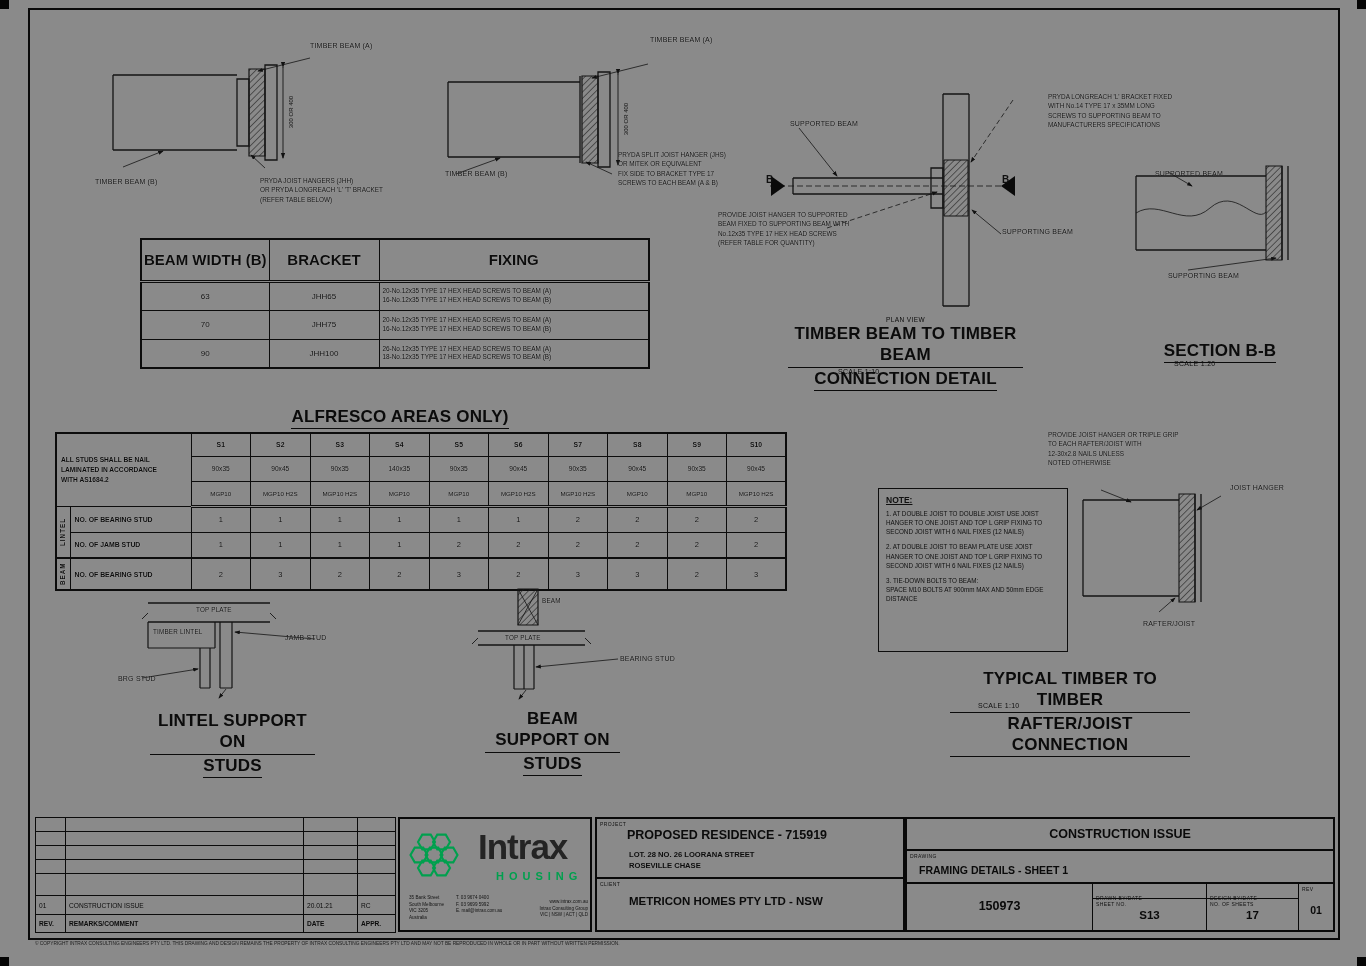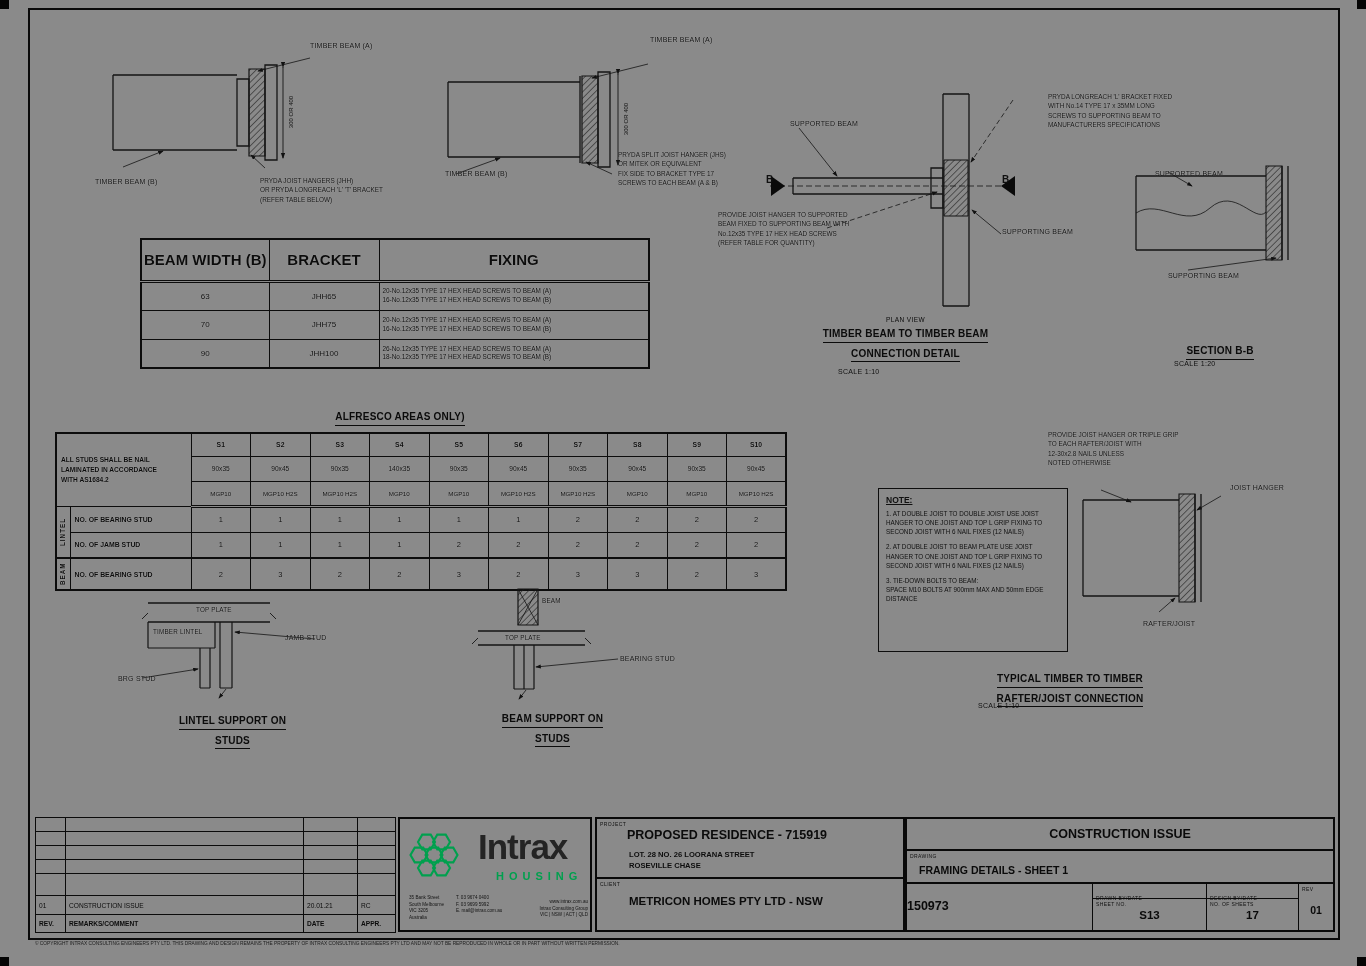--- a/index.html
+++ b/index.html
@@ -6,21 +6,21 @@
   .sheet{position:relative;width:1366px;height:966px;background:#8a8a8a;overflow:hidden;
          font-family:"Liberation Sans",sans-serif;color:#101010;}
   .abs{position:absolute;}
   .frame{position:absolute;left:28px;top:8px;width:1308px;height:928px;border:2.4px solid #0a0a0a;}
   .corner{position:absolute;width:9px;height:9px;background:#050505;}
   .lbl{position:absolute;font-size:7px;color:#0e0e0e;white-space:nowrap;letter-spacing:.2px;
        text-shadow:0 0 1px rgba(255,255,255,.4);}
   .note{position:absolute;font-size:6.4px;line-height:1.45;color:#0e0e0e;white-space:pre-line;
         text-shadow:0 0 1px rgba(255,255,255,.4);}
   .dtitle{position:absolute;text-align:center;color:#0b0b0b;}
-  .dtitle .t{display:inline-block;font-size:10px;font-weight:bold;letter-spacing:.2px;
+  .dtitle .t{display:inline-block;font-size:17px;font-weight:bold;letter-spacing:.2px;
              border-bottom:1.6px solid #0b0b0b;padding-bottom:1px;line-height:1.25;}
   .dtitle .sm{font-size:6.5px;letter-spacing:.4px;}
   .scale{position:absolute;font-size:7px;letter-spacing:.3px;}
   .bmark{position:absolute;font-size:10px;font-weight:bold;}
   svg text{font-family:"Liberation Sans",sans-serif;}
   svg path,svg line,svg rect,svg polyline{vector-effect:non-scaling-stroke;}
   
   table.dwg{position:absolute;border-collapse:collapse;table-layout:fixed;
             border:2.2px solid #0c0c0c;}
   table.dwg td{border:1.1px solid #0c0c0c;text-align:center;vertical-align:middle;
@@ -53,21 +53,21 @@
   .rev-hdr td{font-weight:bold;}
   .logo-word{position:absolute;font-size:35px;font-weight:bold;color:#242424;letter-spacing:-1px;line-height:1;margin-left:16px;}
   .logo-housing{position:absolute;font-size:11px;font-weight:bold;letter-spacing:5px;}
   .logo-small{position:absolute;font-size:4.6px;line-height:1.45;color:#151515;white-space:pre-line;}
   .proj-name{position:absolute;font-size:12.5px;font-weight:bold;color:#0b0b0b;}
   .proj-addr{position:absolute;font-size:7.6px;font-weight:bold;color:#0d0d0d;}
   .client-name{position:absolute;font-size:11.5px;font-weight:bold;color:#0b0b0b;}
   .issue{position:absolute;width:100%;text-align:center;font-size:12.5px;font-weight:bold;color:#0a0a0a;}
   .dwg-name{position:absolute;font-size:10.5px;font-weight:bold;color:#0a0a0a;}
   .bigval{font-size:11.5px;font-weight:bold;text-align:center;color:#0a0a0a;}
-  .jobnum{position:absolute;font-size:12.5px;font-weight:bold;color:#0a0a0a;}
+  .jobnum{position:absolute;font-size:12.5px;font-weight:bold;text-align:center;color:#0a0a0a;}
   .disclaimer{position:absolute;font-size:4.8px;color:#1d1d1d;white-space:nowrap;}
 </style>
 </head>
 <body>
 
 <div class="sheet">
 
   <svg class="abs" width="0" height="0">
     <defs>
       <pattern id="hatch" width="4.5" height="4.5" patternUnits="userSpaceOnUse" patternTransform="rotate(45)">

